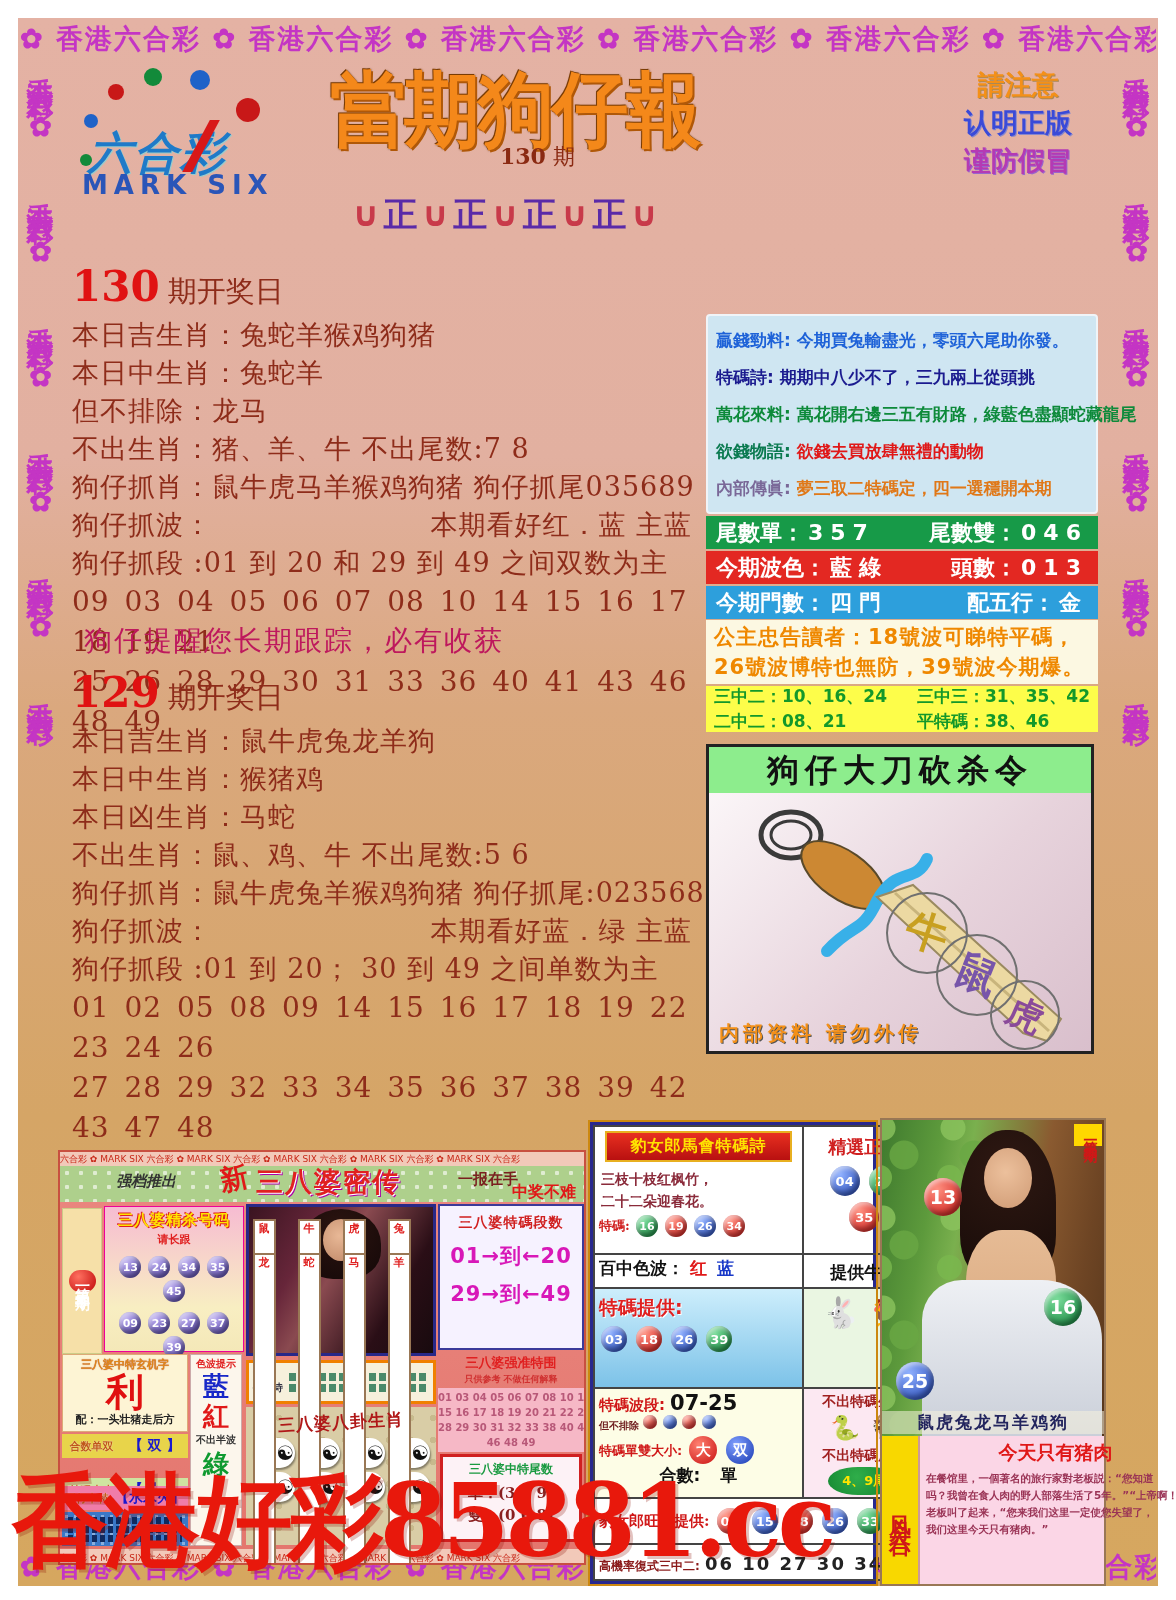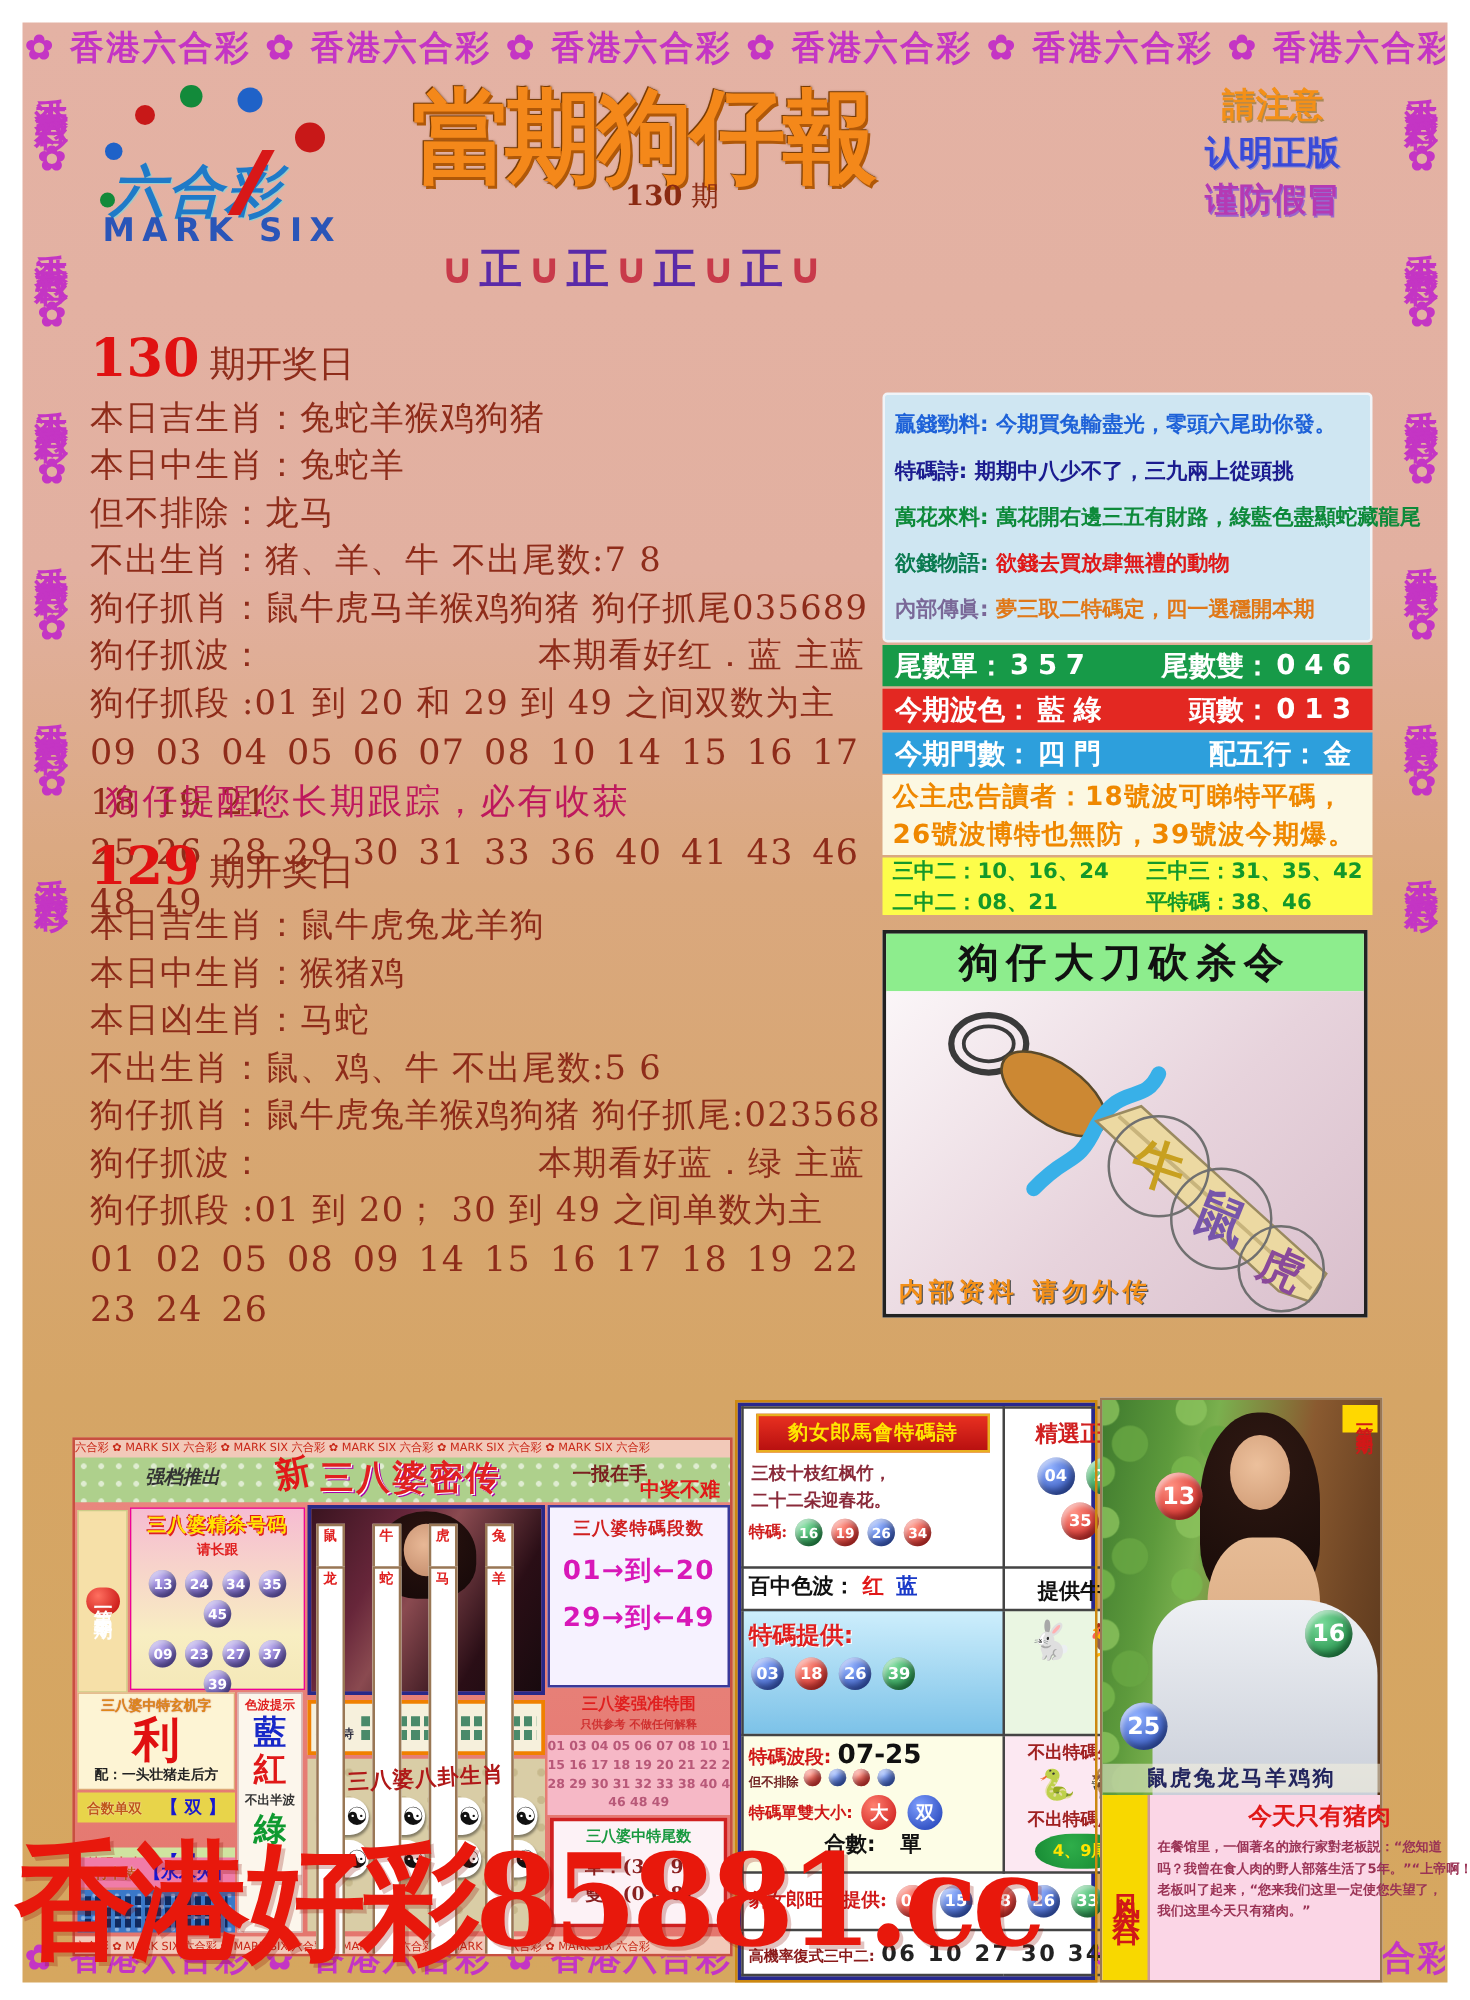--- a/index.html
+++ b/index.html
@@ -324,20 +324,21 @@
     <div class="ln">本日中生肖：猴猪鸡</div>
     <div class="ln">本日凶生肖：马蛇</div>
     <div class="ln">不出生肖：鼠、鸡、牛 不出尾数:5 6</div>
     <div class="ln">狗仔抓肖：鼠牛虎兔羊猴鸡狗猪 狗仔抓尾:023568</div>
     <div class="ln split">
       <span>狗仔抓波：</span>
         <span>本期看好蓝．绿 主蓝</span>
     </div>
     <div class="ln">狗仔抓段 :01 到 20； 30 到 49 之间单数为主</div>
     <div class="nums">01 02 05 08 09 14 15 16 17 18 19 22 23 24 26</div>
+    <div class="nums">27 28 29 32 33 34 35 36 37 38 39 42 43 47 48</div>
   </div>
 
   <div class="abs tips">
     <div class="row t2">
       <span class="lb">贏錢勁料:</span>
         <span>今期買兔輸盡光，零頭六尾助你發。</span>
     </div>
     <div class="row t1">
       <span class="lb">特碼詩:</span>
         <span>期期中八少不了，三九兩上從頭挑</span>

